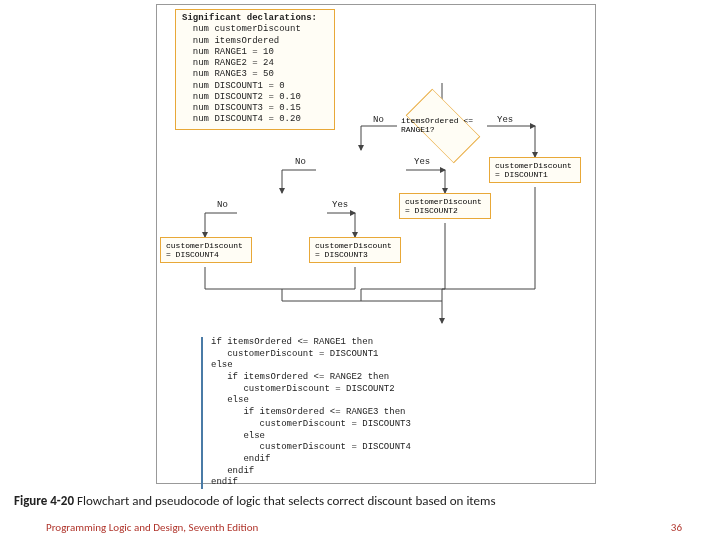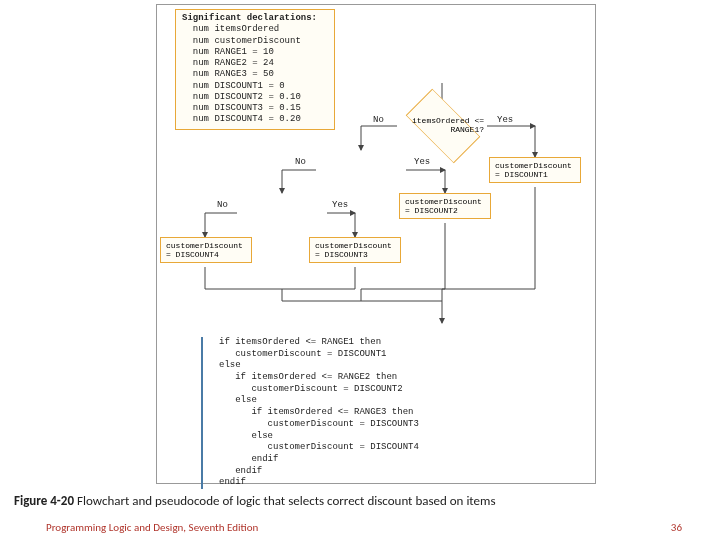--- a/index.html
+++ b/index.html
@@ -47,21 +47,21 @@
     width: 68px; height: 68px;
     margin-left: -34px; margin-top: -34px;
     transform: rotate(45deg) scale(1, 0.55);
     border: 1px solid #e8a838;
     background: #fffdf5;
   }
   .diamond .text {
     position: absolute;
     left: 0; top: 0; width: 100%; height: 100%;
     display: flex; align-items: center; justify-content: center;
-    text-align: right;
+    text-align: left;
     font-family: "Courier New", monospace;
     font-size: 8px; line-height: 1.1;
     padding: 0 6px;
   }
   .rect {
     position: absolute;
     border: 1px solid #e8a838;
     background: #fffdf5;
     font-family: "Courier New", monospace;
     font-size: 8px;
@@ -81,21 +81,21 @@
     left: 0; top: 0;
     width: 440px; height: 330px;
     pointer-events: none;
   }
   .pseudocode {
     position: absolute;
     left: 44px;
     top: 332px;
     width: 360px;
     border-left: 2px solid #4a7ba6;
-    padding-left: 16px;
+    padding-left: 8px;
     font-family: "Courier New", monospace;
     font-size: 9px;
     line-height: 1.3;
     white-space: pre;
     color: #222;
   }
   .caption {
     position: absolute;
     left: 14px;
     top: 493px;
@@ -156,22 +156,22 @@
       <line x1="204" y1="284" x2="204" y2="296"></line>
       <line x1="204" y1="296" x2="285" y2="296"></line>
       <line x1="378" y1="284" x2="285" y2="284"></line>
       <line x1="285" y1="284" x2="285" y2="318" marker-end="url(#arrow)"></line>
     </g>
   </svg>
 
   <div class="declarations">
     <div class="title">Significant declarations:</div>
     <div id="decl-lines">
+        <div style="white-space: pre;">  num customerDiscount</div>
         <div style="white-space: pre;">  num itemsOrdered</div>
-        <div style="white-space: pre;">  num customerDiscount</div>
         <div style="white-space: pre;">  num RANGE1 = 10</div>
         <div style="white-space: pre;">  num RANGE2 = 24</div>
         <div style="white-space: pre;">  num RANGE3 = 50</div>
         <div style="white-space: pre;">  num DISCOUNT1 = 0</div>
         <div style="white-space: pre; font-family: Liberation Mono, monospace;">  num DISCOUNT2 = 0.10</div>
         <div style="white-space: pre;">  num DISCOUNT3 = 0.15</div>
         <div style="white-space: pre;">  num DISCOUNT4 = 0.20</div>
       </div>
   </div>
 

